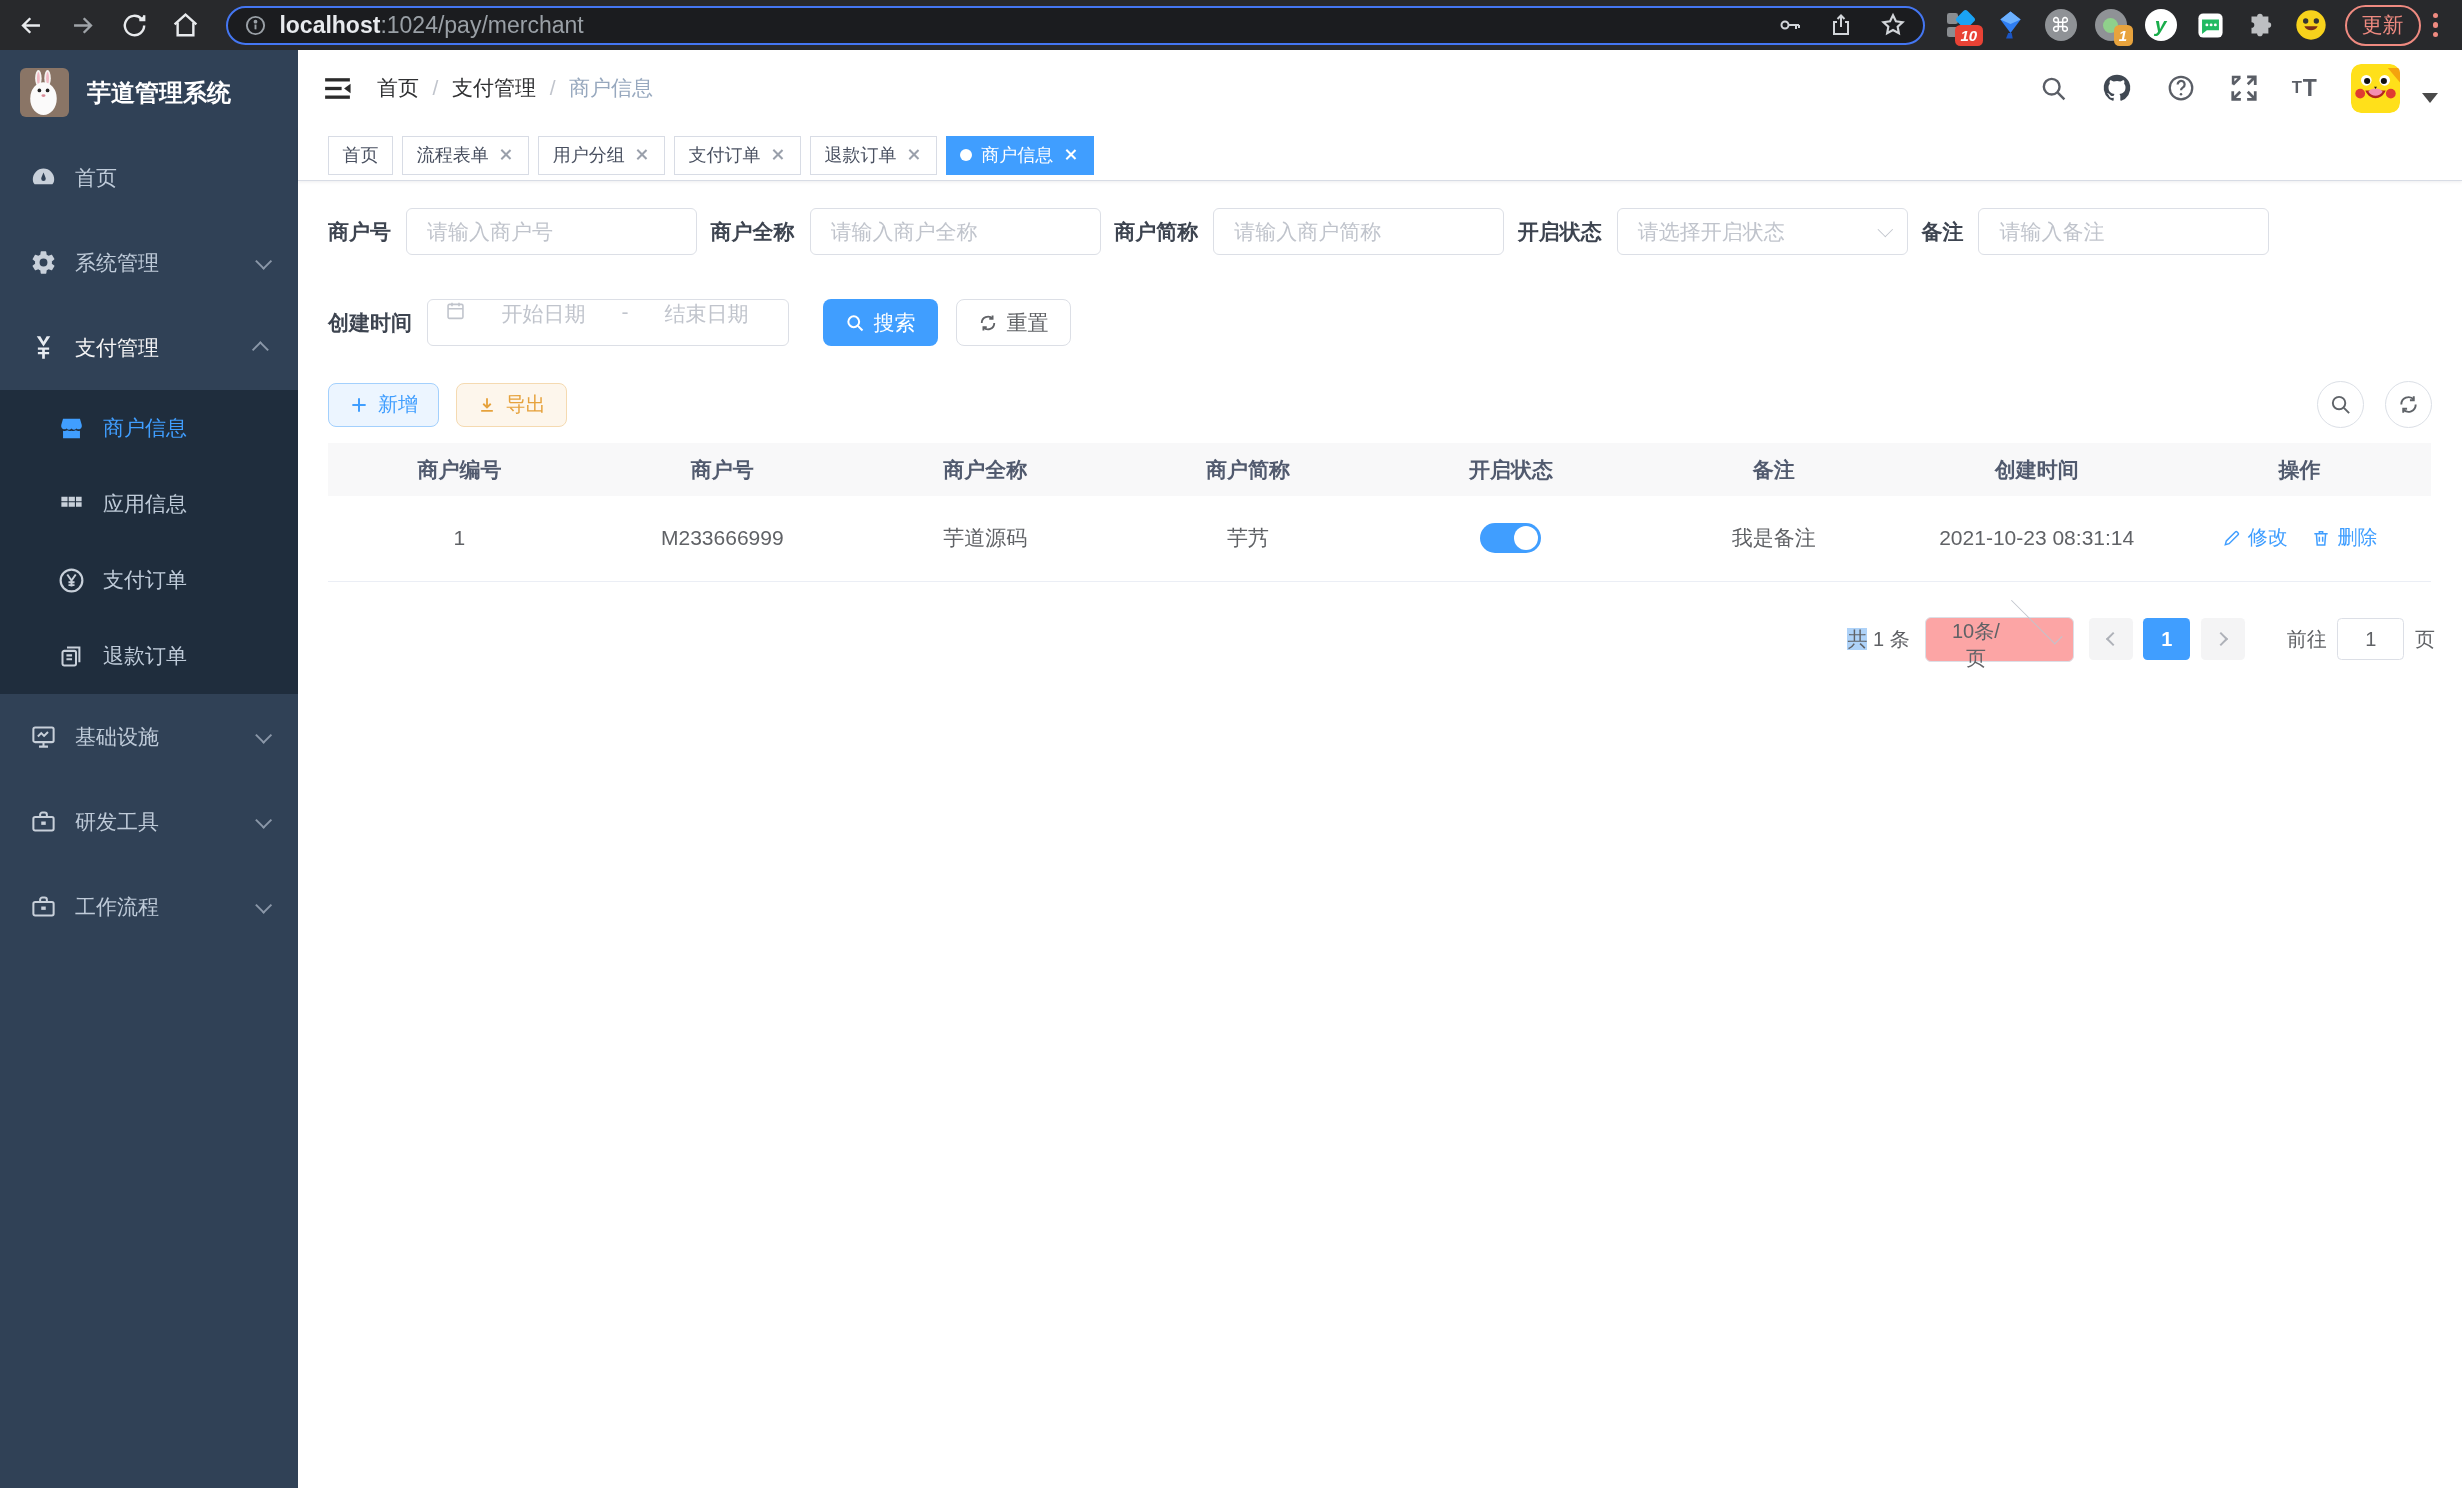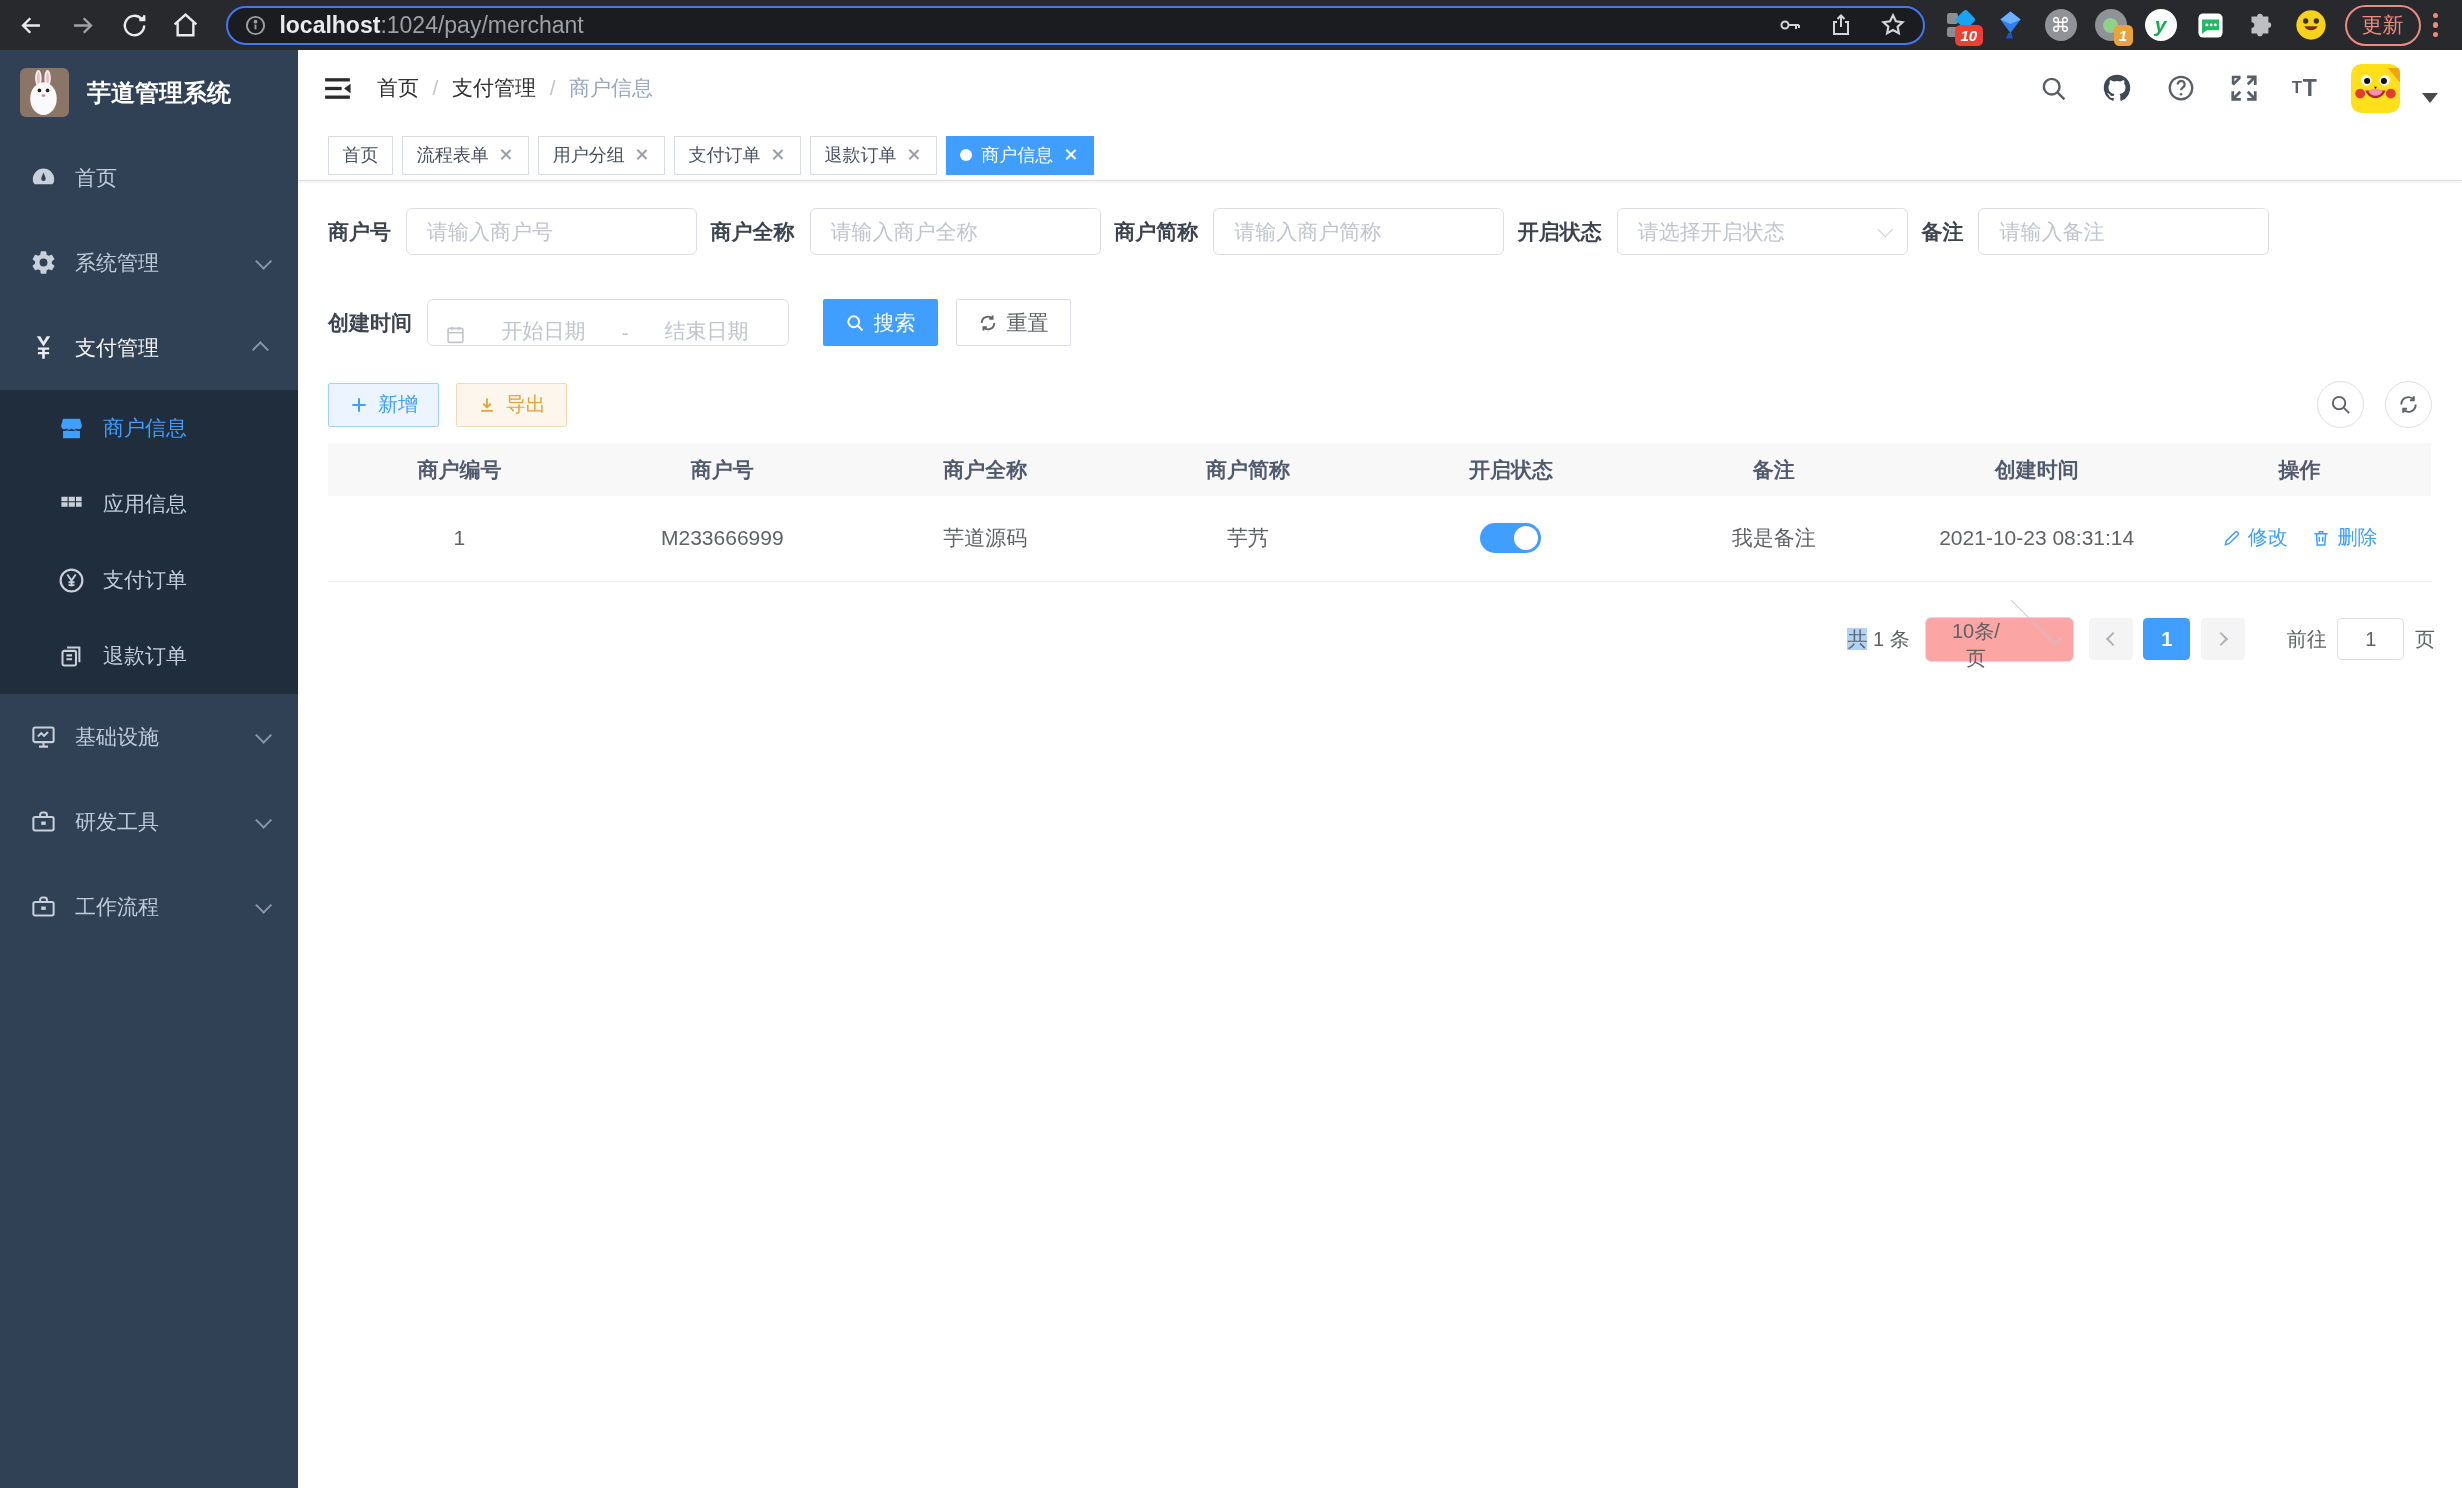--- a/index.html
+++ b/index.html
@@ -92,24 +92,24 @@
   .f-item { display:flex; align-items:center; margin-right:13.6px; }
   .f-label { font-size:21px; font-weight:700; color:#3d4450; margin-right:15px; white-space:nowrap; }
   .f-input { width:291px; height:47px; border:1.5px solid #dcdfe6; border-radius:6px; padding:0 20px;
     font-size:21px; color:#606266; background:#fff; outline:none; font-family:inherit; }
   .f-input::placeholder { color:#c0c4cc; }
   .f-select { width:291px; height:47px; border:1.5px solid #dcdfe6; border-radius:6px; padding:0 16.7px 0 20px;
     display:flex; align-items:center; font-size:21px; color:#c0c4cc; background:#fff; }
   .f-select .ph { flex:1; }
   .sel-chev { width:10.6px; height:10.6px; border-right:1.5px solid #c0c4cc; border-bottom:1.5px solid #c0c4cc; transform:rotate(45deg); margin-top:-4.5px; }
   .date-range { width:362px; height:47px; border:1.5px solid #dcdfe6; border-radius:6px; display:flex;
-    align-items:flex-end; padding:0 16.7px; font-size:21px; color:#c0c4cc; gap:13px; background:#fff; }
+    align-items:flex-start; padding:0 16.7px; font-size:21px; color:#c0c4cc; gap:13px; background:#fff; }
   .date-range .dph { flex:1; text-align:center; }
   .btn { display:inline-flex; align-items:center; justify-content:center; gap:9px; height:47px;
-    border-radius:2px; font-size:21px; padding:0 21px; cursor:pointer; border:1.5px solid transparent; white-space:nowrap; }
+    border-radius:8px; font-size:21px; padding:0 21px; cursor:pointer; border:1.5px solid transparent; white-space:nowrap; }
   .btn-primary { background:#409eff; color:#fff; margin-left:20px; }
   .btn-plain { background:#fff; border-color:#dcdfe6; color:#606266; margin-left:18px; }
 
   
   .toolbar { display:flex; align-items:center; padding:35px 30px 0 30px; }
   .btn-add { height:44px; background:#ecf5ff; border-color:#a3d0fd; color:#409eff; font-size:20px; padding:0 20px; }
   .btn-export { height:44px; background:#fdf6ec; border-color:#f5dab1; color:#e6a23c; font-size:20px; padding:0 20px; margin-left:16.7px; }
   .tool-circles { margin-left:auto; display:flex; gap:21px; }
   .circle-btn { width:47px; height:47px; border-radius:50%; border:1.5px solid #dbdfe6; display:flex;
     align-items:center; justify-content:center; color:#5f6368; background:#fff; cursor:pointer; }

